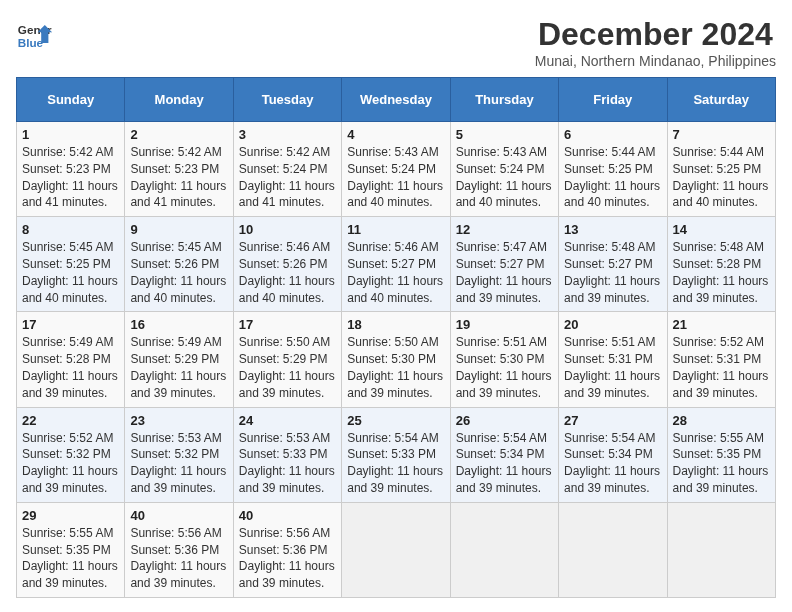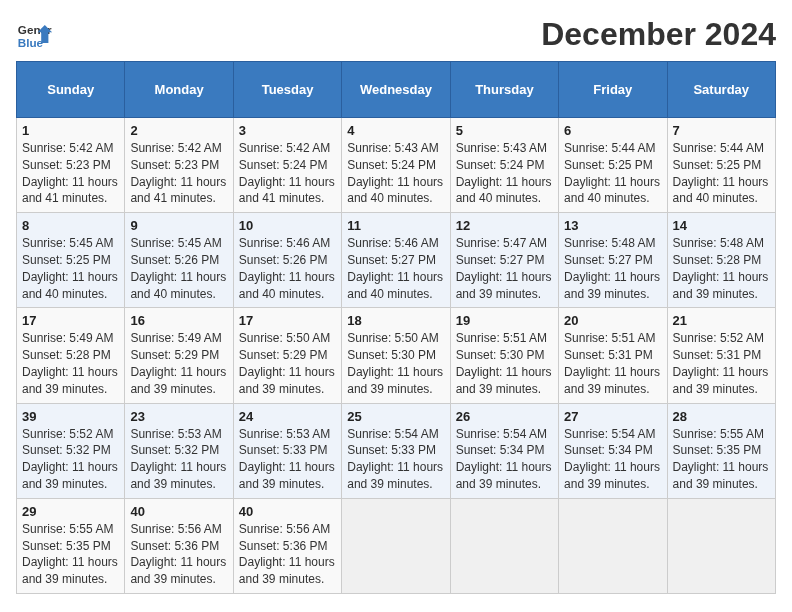--- a/index.html
+++ b/index.html
@@ -39,21 +39,21 @@
     }
     .calendar {
       width: 100%;
       border-collapse: collapse;
       font-size: 11px;
     }
     .calendar thead tr th {
       background-color: #3a7abf;
       color: #fff;
       text-align: center;
-      padding: 20px 4px;
+      padding: 14px 4px;
       font-size: 13px;
       font-weight: bold;
       border: 1px solid #2a5f9e;
     }
     .calendar tbody tr td {
       vertical-align: top;
       padding: 5px 5px;
       border: 1px solid #ccc;
       width: 108px;
       background: #fff;
@@ -87,20 +87,21 @@
 <div class="header">
   <div class="logo">
     <svg class="logo-icon" viewBox="0 0 40 40">
       <text x="2" y="20" font-size="13" font-weight="bold" fill="#333">General</text>
       <text x="2" y="34" font-size="13" font-weight="bold" fill="#3a7abf">Blue</text>
       <polygon points="32,10 40,18 36,18 36,30 28,30 28,18 24,18" fill="#3a7abf"></polygon>
     </svg>
   </div>
   <div class="title-block">
     <div class="month-title">December 2024</div>
+    <div class="location-title">Munai, Northern Mindanao, Philippines</div>
   </div>
 </div>
 
 <table class="calendar">
   <thead>
     <tr>
     <th>Sunday</th>
         <th>Monday</th>
         <th>Tuesday</th>
         <th>Wednesday</th>
@@ -195,21 +196,21 @@
           <span class="day-num">20</span>
           <div class="day-detail">Sunrise: 5:51 AM<br>Sunset: 5:31 PM<br>Daylight: 11 hours<br>and 39 minutes.</div>
         </td>
         <td>
           <span class="day-num">21</span>
           <div class="day-detail">Sunrise: 5:52 AM<br>Sunset: 5:31 PM<br>Daylight: 11 hours<br>and 39 minutes.</div>
         </td>
       </tr>
       <tr>
         <td>
-          <span class="day-num">39</span>
+          <span class="day-num">22</span>
           <div class="day-detail">Sunrise: 5:52 AM<br>Sunset: 5:32 PM<br>Daylight: 11 hours<br>and 39 minutes.</div>
         </td>
         <td>
           <span class="day-num">23</span>
           <div class="day-detail">Sunrise: 5:53 AM<br>Sunset: 5:32 PM<br>Daylight: 11 hours<br>and 39 minutes.</div>
         </td>
         <td>
           <span class="day-num">24</span>
           <div class="day-detail">Sunrise: 5:53 AM<br>Sunset: 5:33 PM<br>Daylight: 11 hours<br>and 39 minutes.</div>
         </td>

